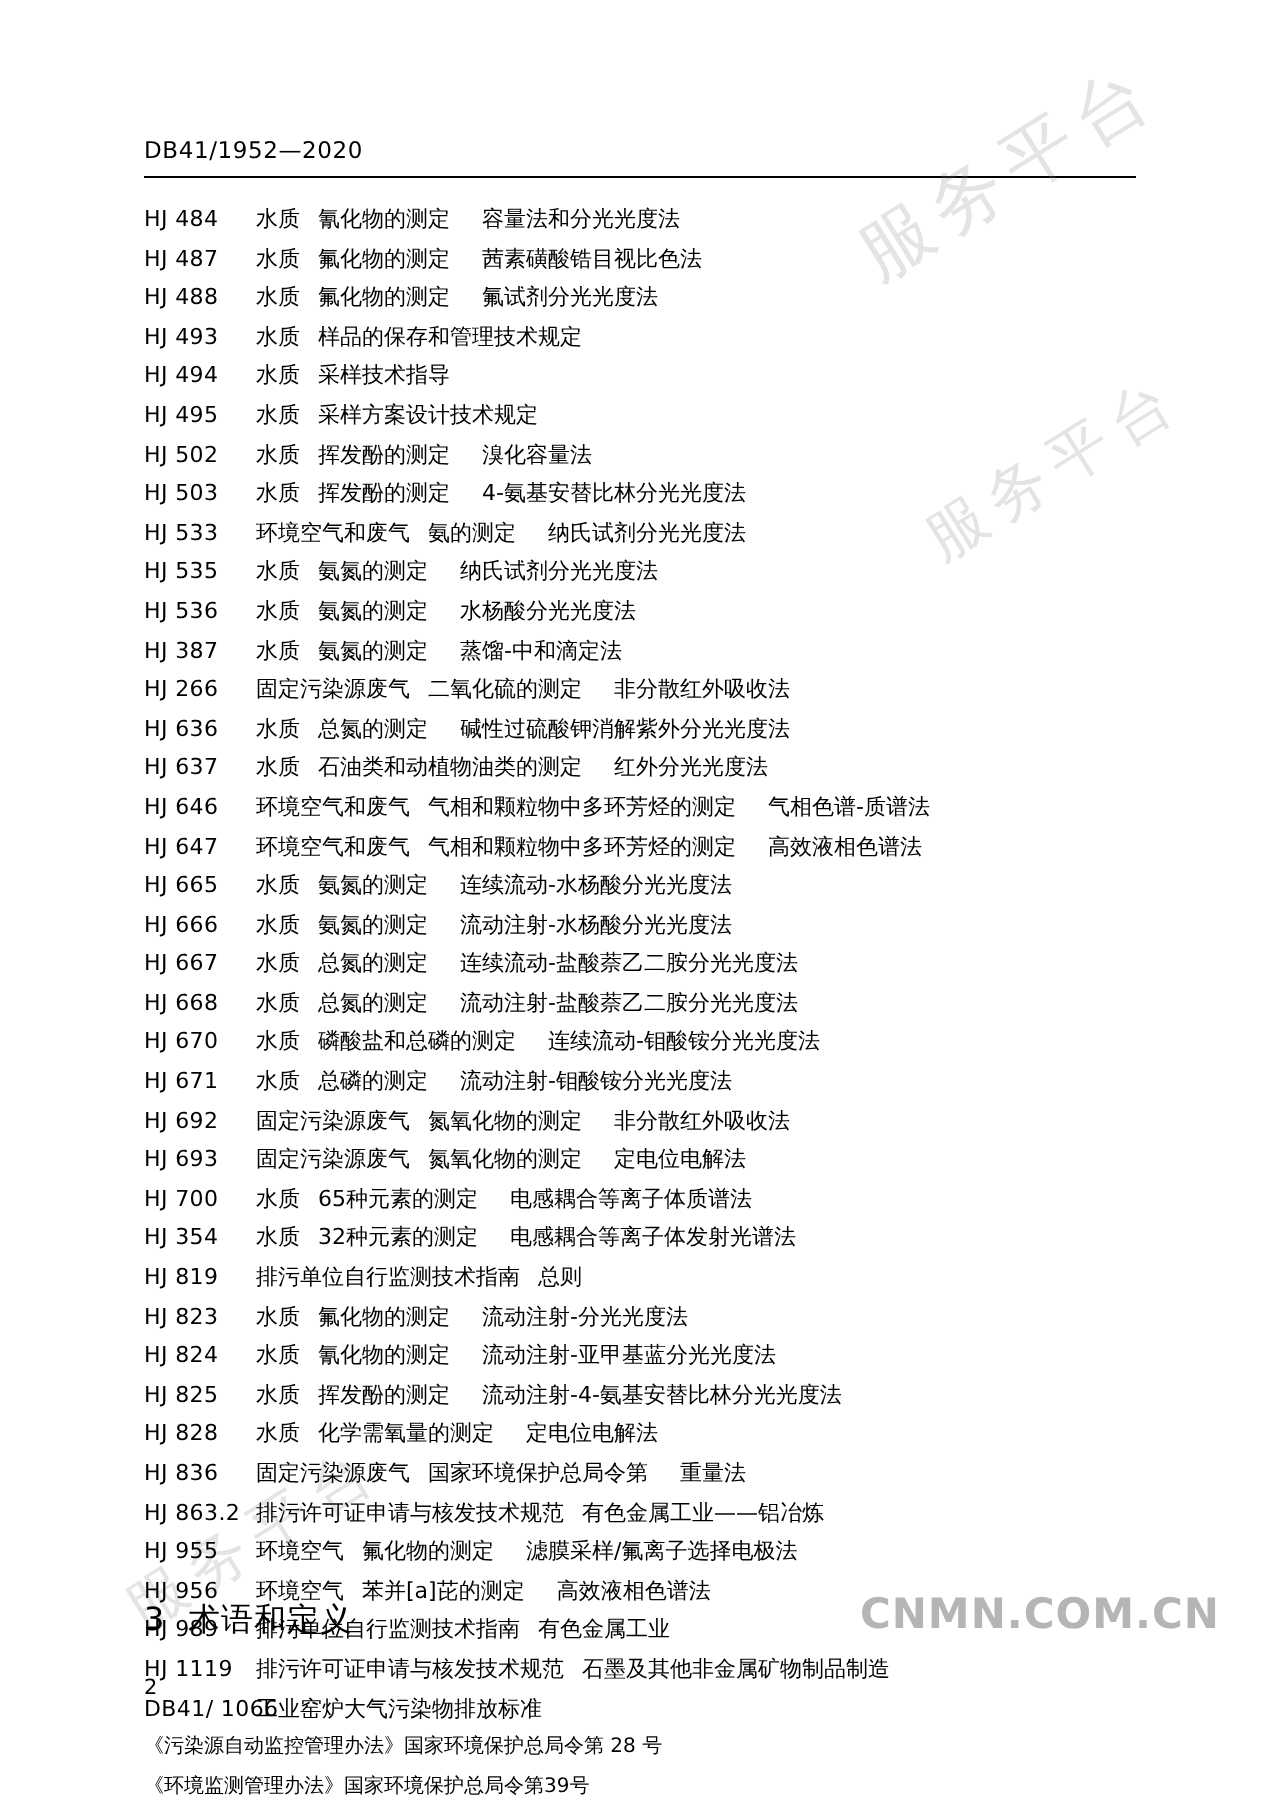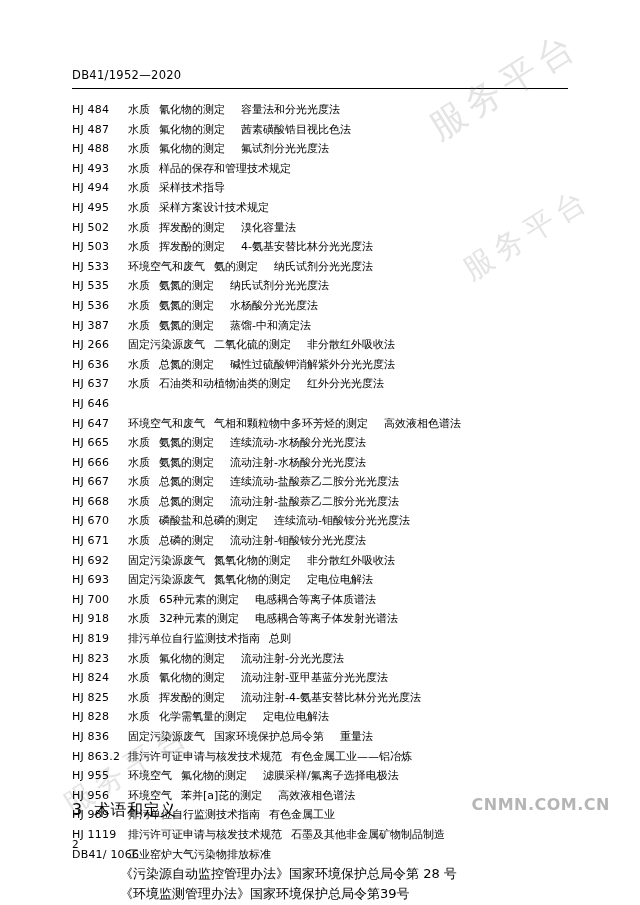--- a/index.html
+++ b/index.html
@@ -60,24 +60,23 @@
   }
   .sp {
     display: inline-block;
     width: 9px;
   }
   .sp-lg {
     display: inline-block;
     width: 16px;
   }
   .plain-row {
-    font-size: 13px;
+    font-size: 10px;
     line-height: 19.6px;
     white-space: nowrap;
-    margin-left: 48px;
   }
   .section-title {
     position: absolute;
     left: 72px;
     top: 800px;
     font-size: 16px;
     font-weight: normal;
     letter-spacing: 0.5px;
   }
   .section-title .num {
@@ -101,21 +100,21 @@
     font-family: "DejaVu Sans", "Liberation Sans", sans-serif;
     white-space: nowrap;
   }
   .wm1 { left: 420px; top: 110px; }
   .wm2 { left: 455px; top: 255px; font-size: 30px; }
   .wm3 { left: 55px; top: 790px; font-size: 30px; }
   .wm-site {
     position: absolute;
     right: 30px;
     top: 795px;
-    font-size: 16px;
+    font-size: 21px;
     font-weight: bold;
     color: rgba(120,120,120,0.55);
     letter-spacing: 0.5px;
     font-family: "DejaVu Sans", "Liberation Sans", sans-serif;
   }
 </style>
 </head>
 <body>
 
 <div class="page">
@@ -184,20 +183,21 @@
       <div class="std-row">
         <span class="col-code">HJ 636</span>
         <span class="col-rest"><span>水质</span><span class="sp"></span><span>总氮的测定</span><span class="sp-lg"></span><span>碱性过硫酸钾消解紫外分光光度法</span></span>
       </div>
       <div class="std-row">
         <span class="col-code">HJ 637</span>
         <span class="col-rest"><span>水质</span><span class="sp"></span><span>石油类和动植物油类的测定</span><span class="sp-lg"></span><span>红外分光光度法</span></span>
       </div>
       <div class="std-row">
         <span class="col-code">HJ 646</span>
+        <span class="col-rest"><span>环境空气和废气</span><span class="sp"></span><span>气相和颗粒物中多环芳烃的测定</span><span class="sp-lg"></span><span>气相色谱-质谱法</span></span>
       </div>
       <div class="std-row">
         <span class="col-code">HJ 647</span>
         <span class="col-rest"><span>环境空气和废气</span><span class="sp"></span><span>气相和颗粒物中多环芳烃的测定</span><span class="sp-lg"></span><span>高效液相色谱法</span></span>
       </div>
       <div class="std-row">
         <span class="col-code">HJ 665</span>
         <span class="col-rest"><span>水质</span><span class="sp"></span><span>氨氮的测定</span><span class="sp-lg"></span><span>连续流动-水杨酸分光光度法</span></span>
       </div>
       <div class="std-row">
@@ -226,21 +226,21 @@
       </div>
       <div class="std-row">
         <span class="col-code">HJ 693</span>
         <span class="col-rest"><span>固定污染源废气</span><span class="sp"></span><span>氮氧化物的测定</span><span class="sp-lg"></span><span>定电位电解法</span></span>
       </div>
       <div class="std-row">
         <span class="col-code">HJ 700</span>
         <span class="col-rest"><span>水质</span><span class="sp"></span><span>65种元素的测定</span><span class="sp-lg"></span><span>电感耦合等离子体质谱法</span></span>
       </div>
       <div class="std-row">
-        <span class="col-code">HJ 918</span>
+        <span class="col-code">HJ 354</span>
         <span class="col-rest"><span>水质</span><span class="sp"></span><span>32种元素的测定</span><span class="sp-lg"></span><span>电感耦合等离子体发射光谱法</span></span>
       </div>
       <div class="std-row">
         <span class="col-code">HJ 819</span>
         <span class="col-rest"><span>排污单位自行监测技术指南</span><span class="sp"></span><span>总则</span></span>
       </div>
       <div class="std-row">
         <span class="col-code">HJ 823</span>
         <span class="col-rest"><span>水质</span><span class="sp"></span><span>氟化物的测定</span><span class="sp-lg"></span><span>流动注射-分光光度法</span></span>
       </div>

